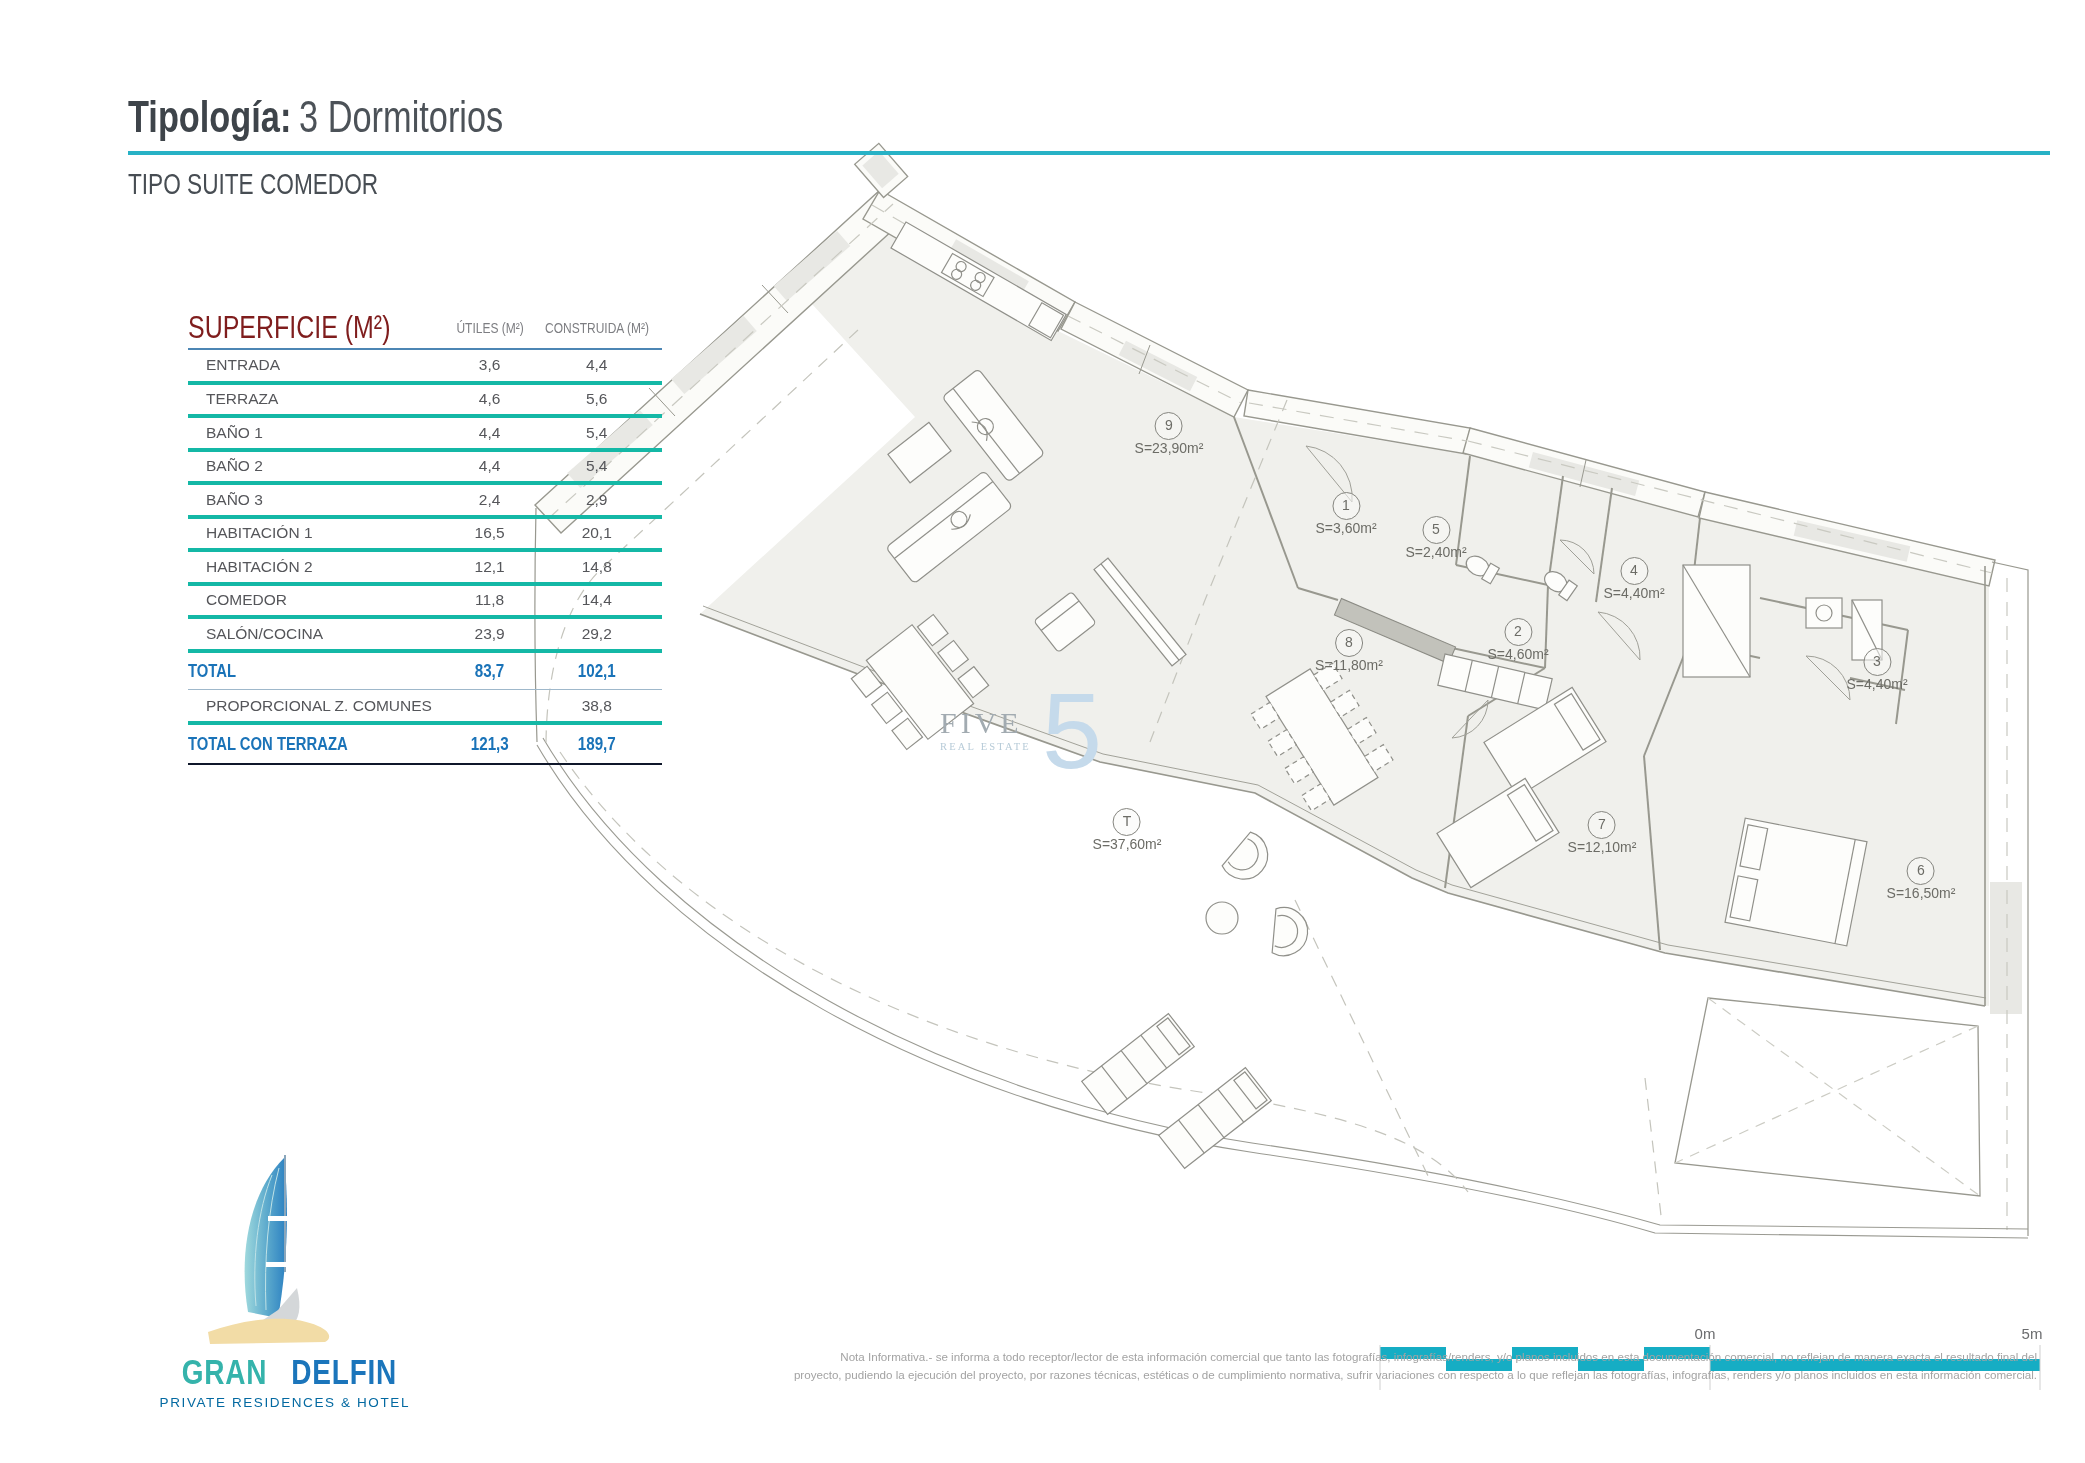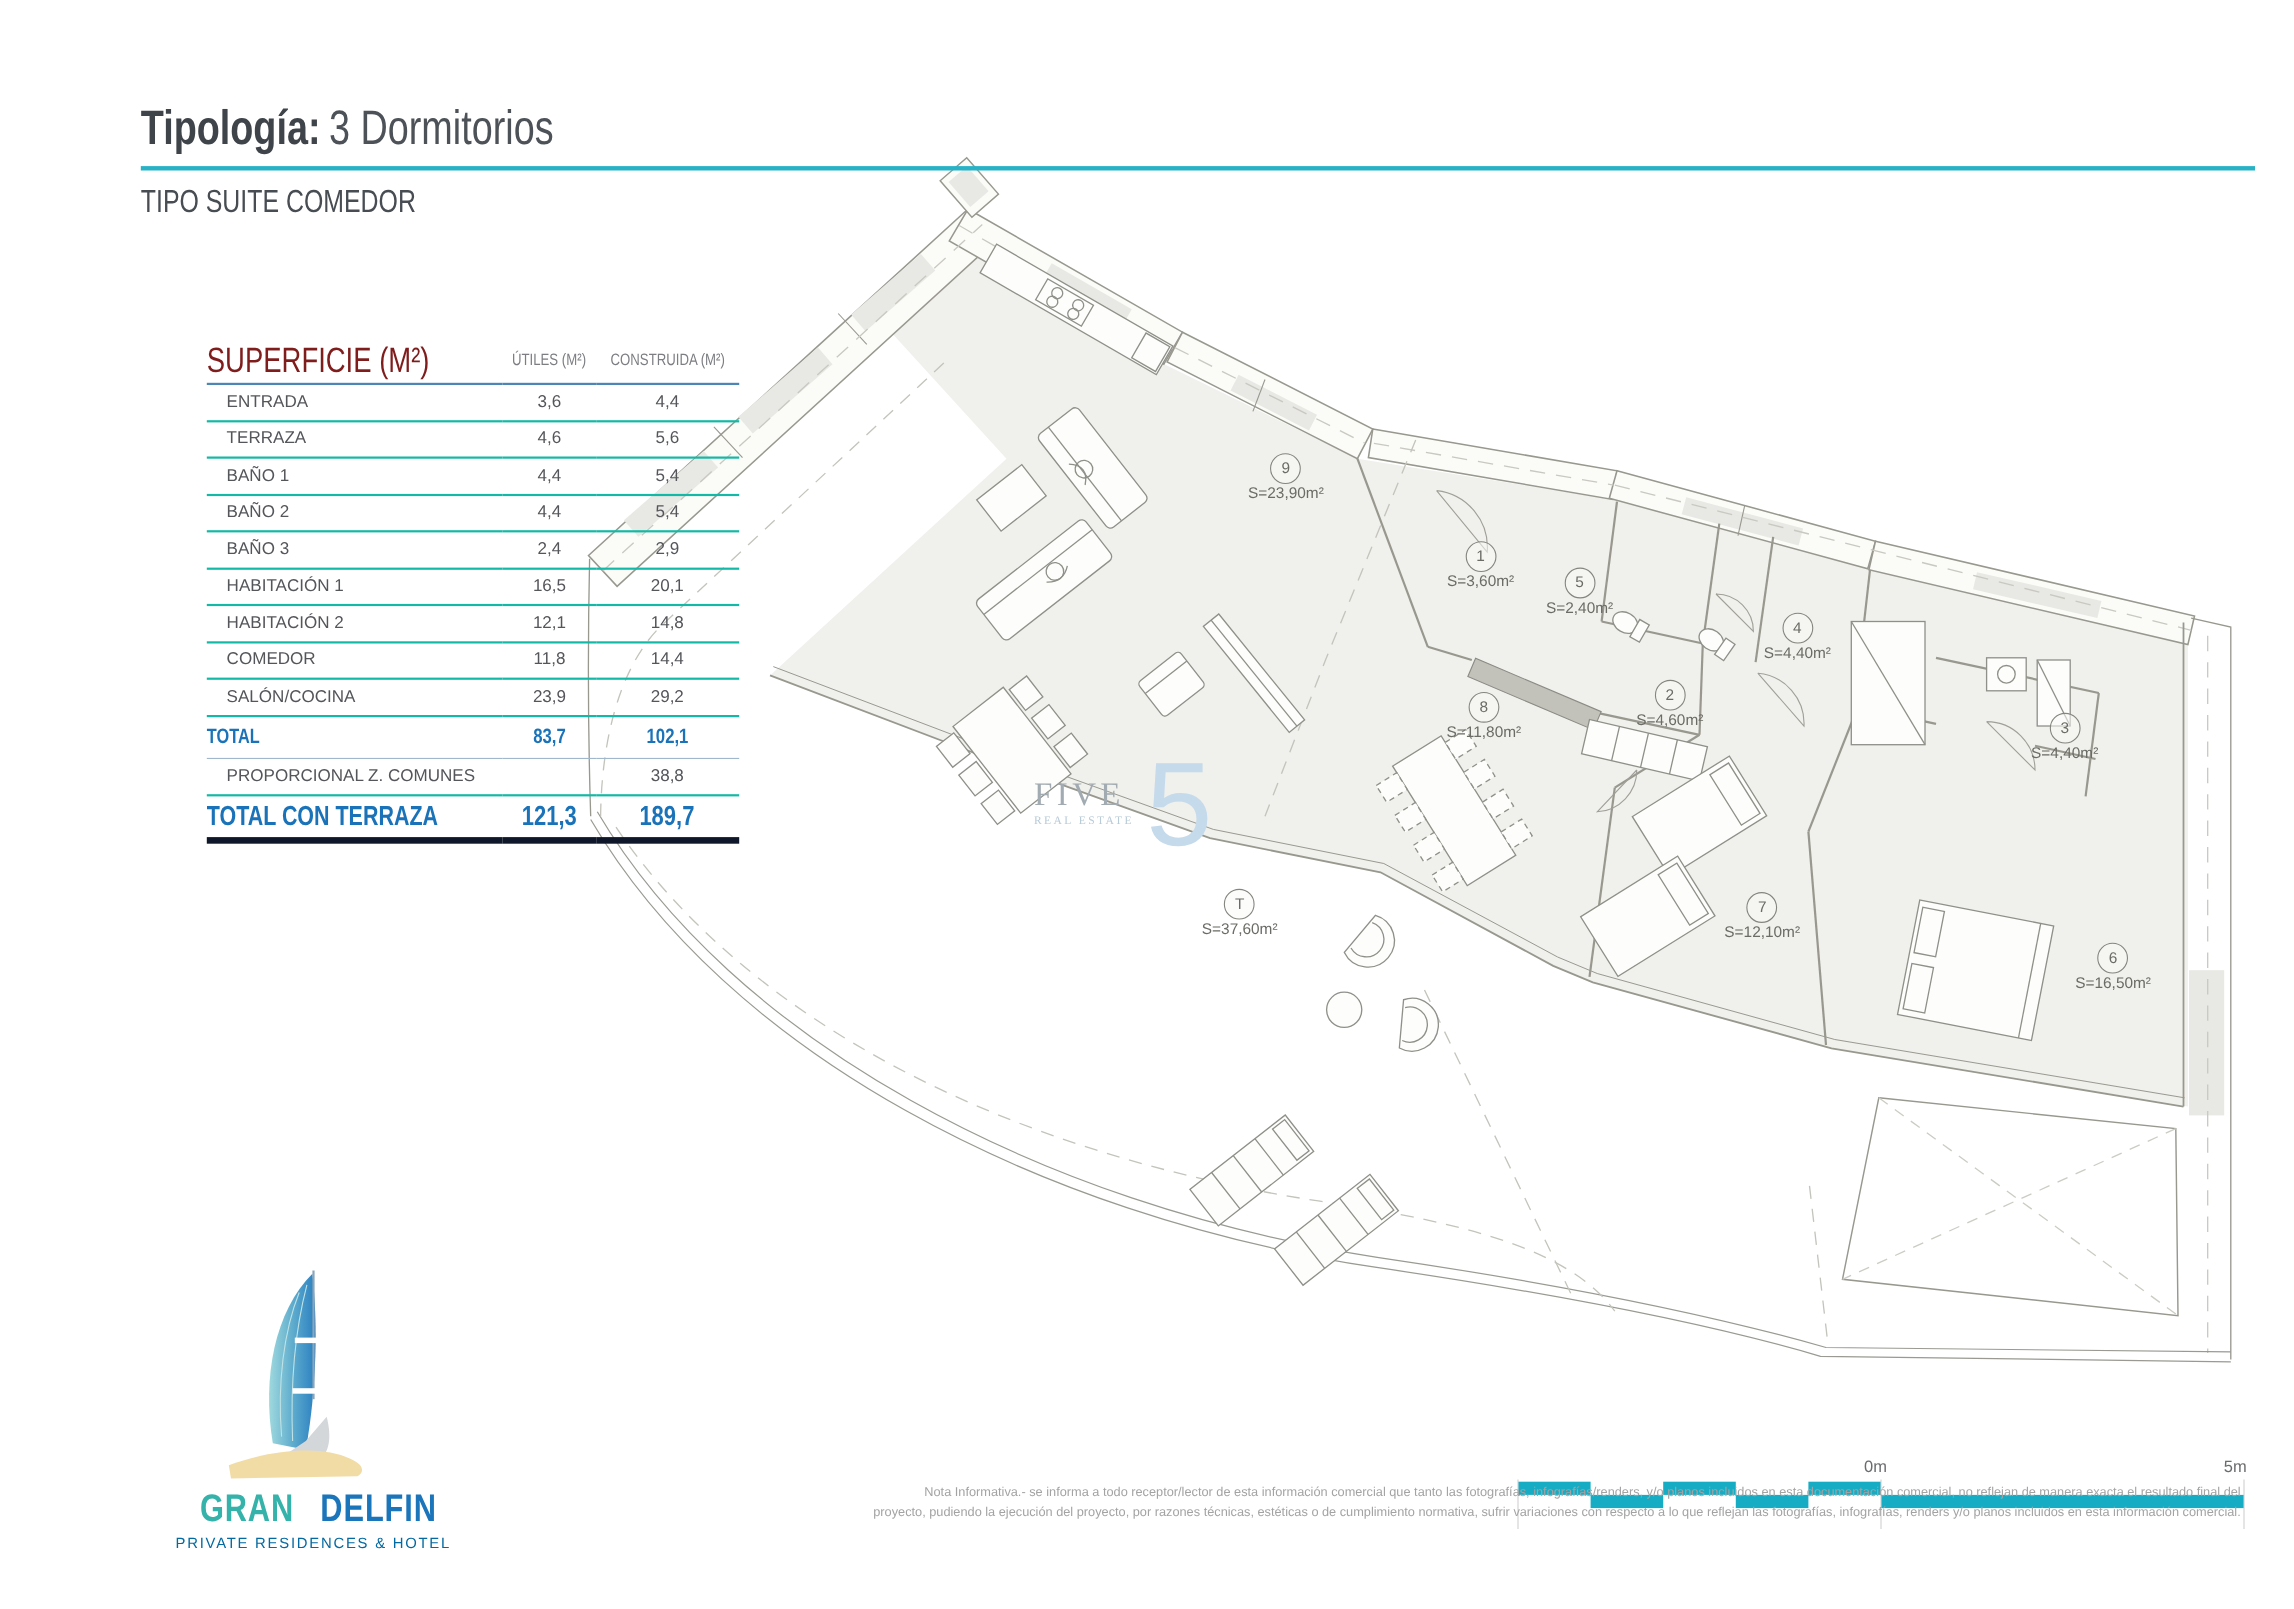--- a/index.html
+++ b/index.html
@@ -18,28 +18,28 @@
 
   
   #surface-table{left:188px;top:306px;width:470px;border-collapse:collapse;font-size:15.5px;color:#55565a;}
   #surface-table th,#surface-table td{padding:0;vertical-align:middle;}
   #surface-table thead th{border-bottom:2px solid #4c86b4;height:42px;text-align:left;}
   #surface-table .t-title{font-size:32px;font-weight:400;color:#7f1d1d;}
   #surface-table .t-col{font-size:15px;font-weight:400;color:#7d7e82;text-align:center;}
   #surface-table td.lbl{padding-left:18px;text-align:left;}
   #surface-table td.num{text-align:center;width:95px;}
   #surface-table tr.r{height:33.5px;}
-  #surface-table tr.r td{border-bottom:2px solid #14b8a6;}
+  #surface-table tr.r td{border-bottom:4px solid #14b8a6;}
   #surface-table tr.r-total{height:39px;}
   #surface-table tr.r-total td{border-top:2px solid #4c86b4;border-bottom:1px solid #9fb8cb;
      color:#1a73b8;font-weight:700;font-size:19px;}
   #surface-table tr.r-total td.lbl{padding-left:0;}
   #surface-table tr.r-total2{height:41px;}
-  #surface-table tr.r-total2 td{border-top:2px solid #4c86b4;border-bottom:6px solid #0f172a;
-     color:#1a73b8;font-weight:700;font-size:25px;}
+  #surface-table tr.r-total2 td{border-top:2px solid #4c86b4;border-bottom:2px solid #0f172a;
+     color:#1a73b8;font-weight:700;font-size:19px;}
   #surface-table tr.r-total2 td.lbl{padding-left:0;}
 
   
   .plabel{position:absolute;transform:translateX(-50%);text-align:center;color:#6c6c66;z-index:4;}
   .plabel .pcirc{display:inline-block;width:26px;height:26px;border:1.4px solid #85857f;border-radius:50%;
       line-height:25px;font-size:14px;background:rgba(250,250,248,.55);}
   .plabel .parea{font-size:14px;margin-top:0px;white-space:nowrap;}
 
   
   #watermark{left:940px;top:708px;z-index:3;line-height:1;font-family:Liberation Serif, serif;}

